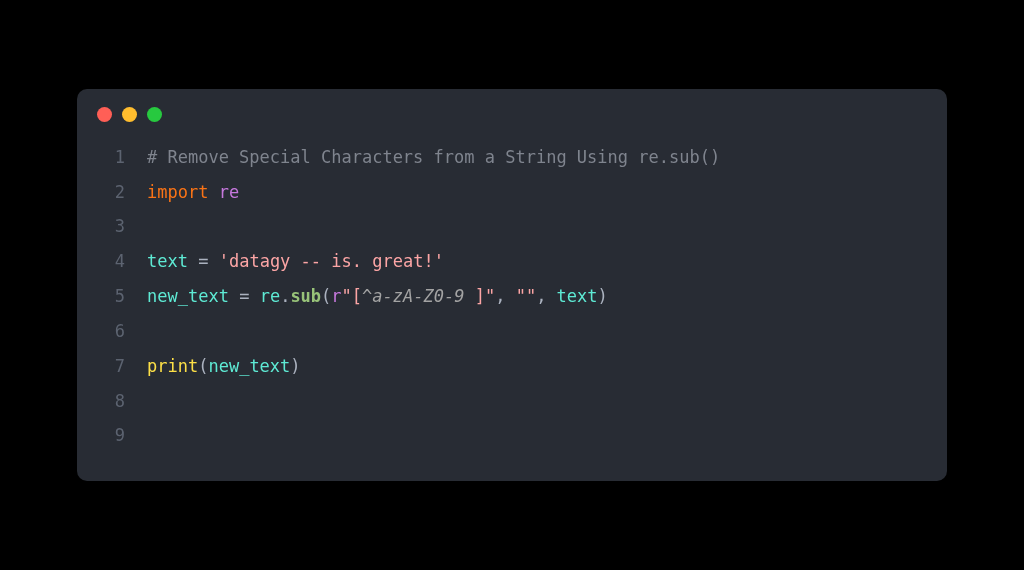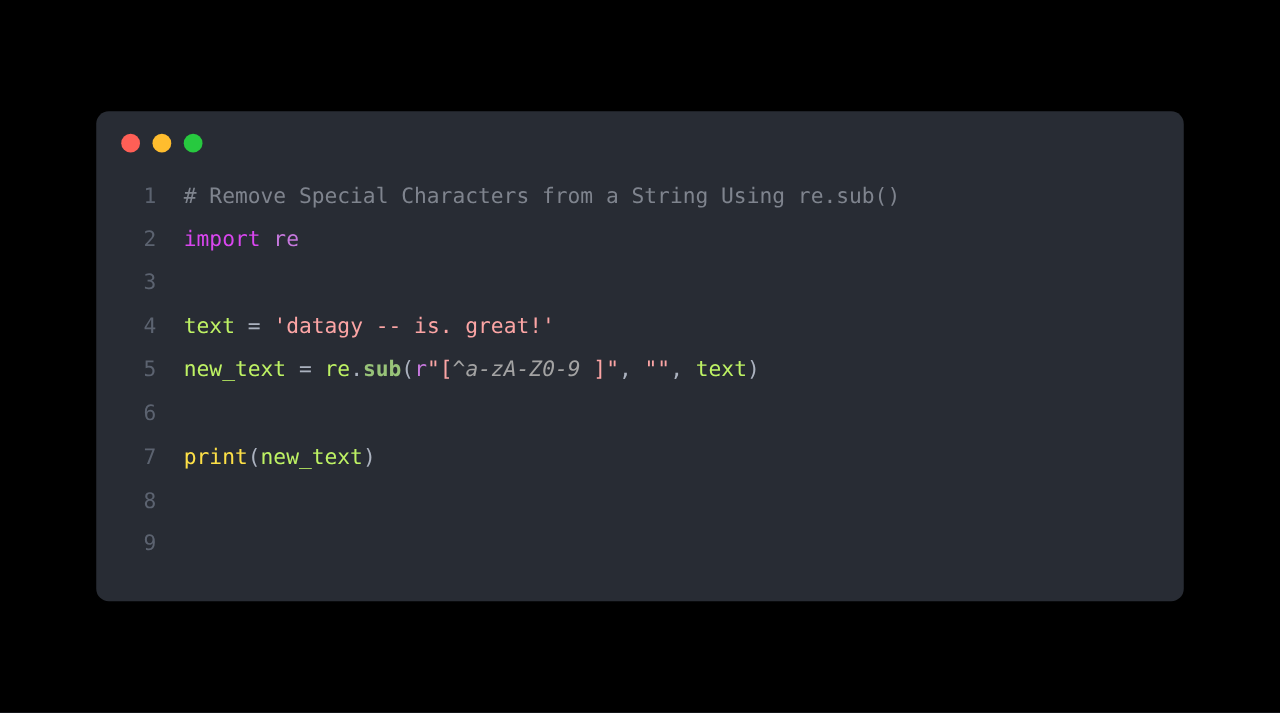--- a/index.html
+++ b/index.html
@@ -63,23 +63,23 @@
       user-select: none;
       font-size: 17px;
     }
     
     .code-content {
       white-space: pre;
       color: #abb2bf;
     }
     
     .tok-comment { color: #7f848e; }
-    .tok-keyword { color: #d946ef; text-align: right; }
+    .tok-keyword { color: #f97316; text-align: right; }
     .tok-module { color: #c678dd; }
-    .tok-var { color: #bef264; }
+    .tok-var { color: #5eead4; }
     .tok-op { color: #abb2bf; }
     .tok-string { color: #fca5a5; }
     .tok-func { color: #fde047; }
     .tok-attr { color: #98c379; font-weight: bold; }
     .tok-punct { color: #abb2bf; }
     .tok-prefix { color: #c678dd; }
     .tok-regex { color: #a3a3a3; font-style: italic; }
   </style>
 </head>
 <body>

